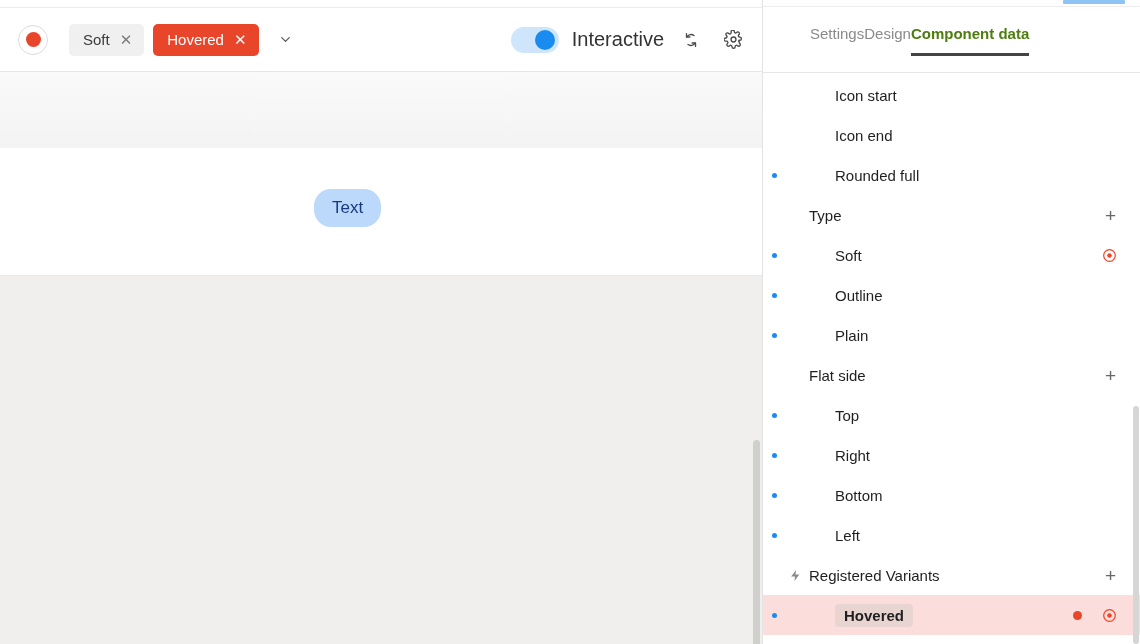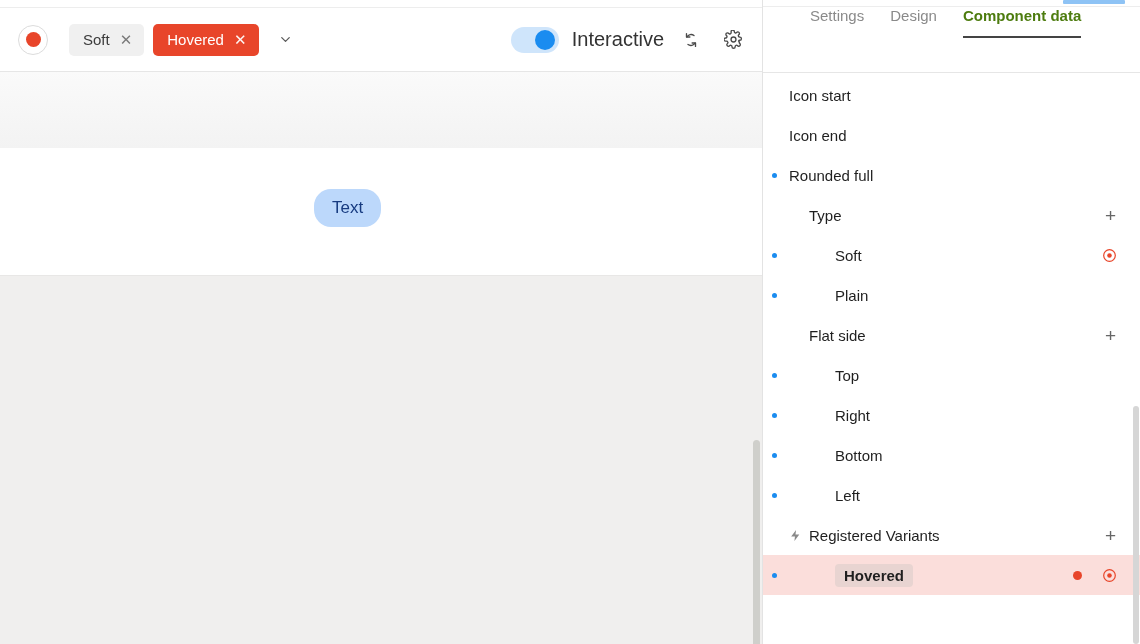--- a/index.html
+++ b/index.html
@@ -101,21 +101,21 @@
   }
   .panel-topcrop {
     position: absolute; top: 0; left: 0; right: 0; height: 7px;
     background: #fff; border-bottom: 1px solid #ededed; z-index: 3;
   }
   .panel-topcrop .crop-pill {
     position: absolute; top: 0; left: 300px; width: 62px; height: 4px;
     background: #8ec3f5; border-radius: 1px;
   }
   .tabs {
-    display: flex; align-items: flex-start; gap: 26px;
+    display: flex; align-items: center; 
     height: 66px; padding: 0 1px 0 47px;
     border-bottom: 1px solid #e6e6e6; background: #fff;
     margin-top: 7px;
   }
   .tab {
     font-size: 15px; color: #8a8a8a; padding-bottom: 13px;
     cursor: pointer; position: relative; white-space: nowrap;
   }
   .tab.active { color: #4d7c0f; font-weight: bold; }
   .tab.active::after {
@@ -126,21 +126,21 @@
   .list { flex: 1; position: relative; overflow: hidden; padding-top: 2px; }
   .row {
     position: relative; display: flex; align-items: center;
     height: 40px; padding-right: 22px; cursor: pointer;
   }
   .row .dot {
     position: absolute; left: 9px; width: 5px; height: 5px;
     border-radius: 50%; background: #1a8cf0;
   }
   .row .label { font-size: 15px; color: #1f1f1f; white-space: nowrap; }
-  .row.indent0 .label { margin-left: 26px; }
+  .row.indent0 .label { margin-left: 72px; }
   .row.indent1 .label { margin-left: 72px; }
   .row.group .label { margin-left: 46px; }
   .row .spacer { flex: 1; }
   .plus { color: #666; font-size: 19px; line-height: 1; padding: 0 2px; cursor: pointer; }
   .bolt { position: absolute; left: 26px; display: flex; align-items: center; }
   .eye { width: 18px; height: 18px; display: flex; align-items: center; justify-content: center; }
   .reddot { width: 9px; height: 9px; border-radius: 50%; background: #e8452a; margin-right: 18px; }
   .row.highlight { background: #fbdedb; }
   .chip-label {
     font-size: 15px; color: #1f1f1f; font-weight: bold;
@@ -250,20 +250,25 @@
           <span class="spacer"></span>
           <span class="eye">
             <svg width="17" height="17" viewBox="0 0 24 24" fill="none" stroke="#e8452a" stroke-width="1.7">
               <circle cx="12" cy="12" r="8.2"></circle>
               <circle cx="12" cy="12" r="3.2" fill="#e8452a" stroke="none"></circle>
             </svg>
           </span>
         </div>
         <div class="row indent1">
           <span class="dot"></span>
+          <span class="label">Outline</span>
+          <span class="spacer"></span>
+        </div>
+        <div class="row indent1">
+          <span class="dot"></span>
           <span class="label">Plain</span>
           <span class="spacer"></span>
         </div>
         <div class="row indent0 group">
           <span class="label">Flat side</span>
           <span class="spacer"></span>
           <span class="plus">+</span>
         </div>
         <div class="row indent1">
           <span class="dot"></span>

